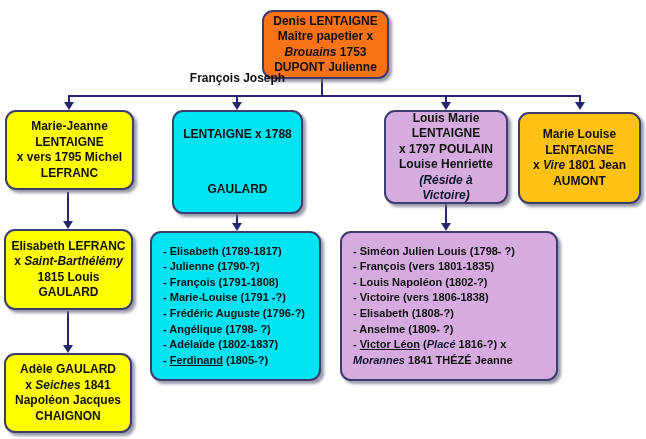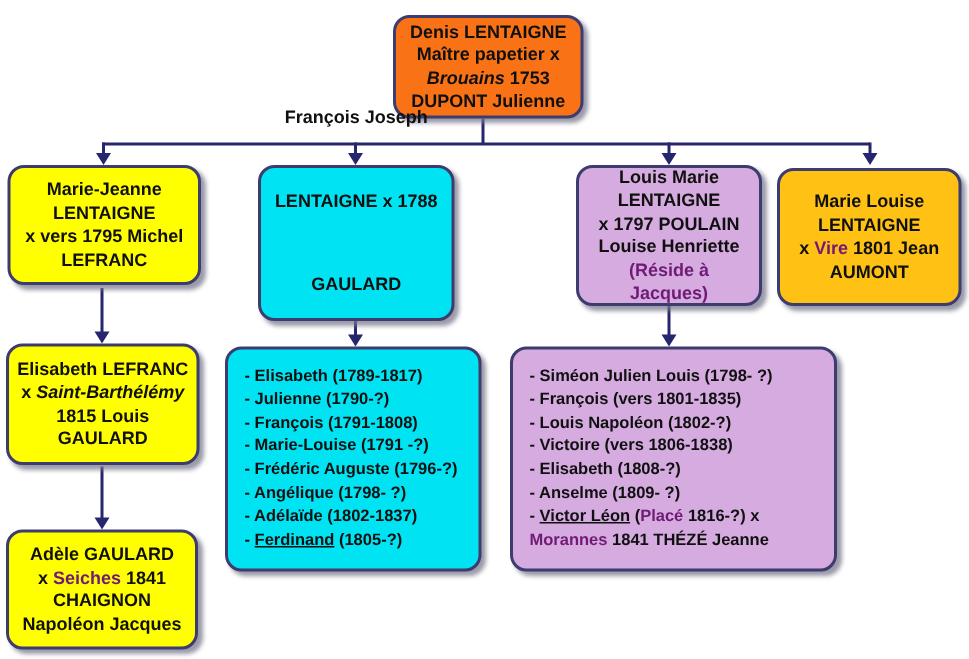--- a/index.html
+++ b/index.html
@@ -16,21 +16,21 @@
   }
   .green{background:#f97316;}
   .yellow{background:#FFFF00;}
   .cyan{background:#00E3F3;}
   .purple{background:#D5ABE0;}
   .orange{background:#FFC113;}
   .list{
     text-align:left;padding-left:11px;padding-right:2px;
     font-size:11px;line-height:15.6px;align-items:flex-start;
   }
-  .red{color:#701a75;}
+  .red{color:#0f172a;font-style:italic;}
   .it{font-style:italic;}
   .u{text-decoration:underline;}
   .vline{position:absolute;width:0;border-left:2px solid #26266E;}
   .hline{position:absolute;height:0;border-top:2px solid #26266E;}
   .ah{
     position:absolute;width:0;height:0;
     border-left:5px solid transparent;border-right:5px solid transparent;
     border-top:8px solid #26266E;
   }
 </style>
@@ -80,21 +80,21 @@
     <div>GAULARD</div>
     <div>Elisabeth Renée</div>
   </div>
 
   <div class="box purple" style="left:384px;top:110px;width:124px;height:94px;">
     <div>Louis Marie</div>
     <div>LENTAIGNE</div>
     <div>x 1797 POULAIN</div>
     <div>Louise Henriette</div>
     <div class="red">(Réside à</div>
-    <div class="red">Jacques)</div>
+    <div class="red">Victoire)</div>
   </div>
 
   <div class="box orange" style="left:518px;top:112px;width:123px;height:92px;">
     <div>Marie Louise</div>
     <div>LENTAIGNE</div>
     <div><span>x </span><span class="red">Vire</span><span> 1801 Jean</span></div>
     <div>AUMONT</div>
   </div>
 
   <div class="box yellow" style="left:4px;top:229px;width:129px;height:81px;">
@@ -122,17 +122,17 @@
     <div>- Victoire (vers 1806-1838)</div>
     <div>- Elisabeth (1808-?)</div>
     <div>- Anselme (1809- ?)</div>
     <div><span>- </span><span class="u">Victor Léon</span><span> (</span><span class="red">Placé</span><span> 1816-?) x</span></div>
     <div><span class="red">Morannes</span><span> 1841 THÉZÉ Jeanne</span></div>
   </div>
 
   <div class="box yellow" style="left:4px;top:353px;width:128px;height:80px;">
     <div>Adèle GAULARD</div>
     <div><span>x </span><span class="red">Seiches</span><span> 1841</span></div>
+    <div>Napoléon Jacques</div>
     <div>CHAIGNON</div>
-    <div>Napoléon Jacques</div>
   </div>
 
 </div>
 
 </body></html>

